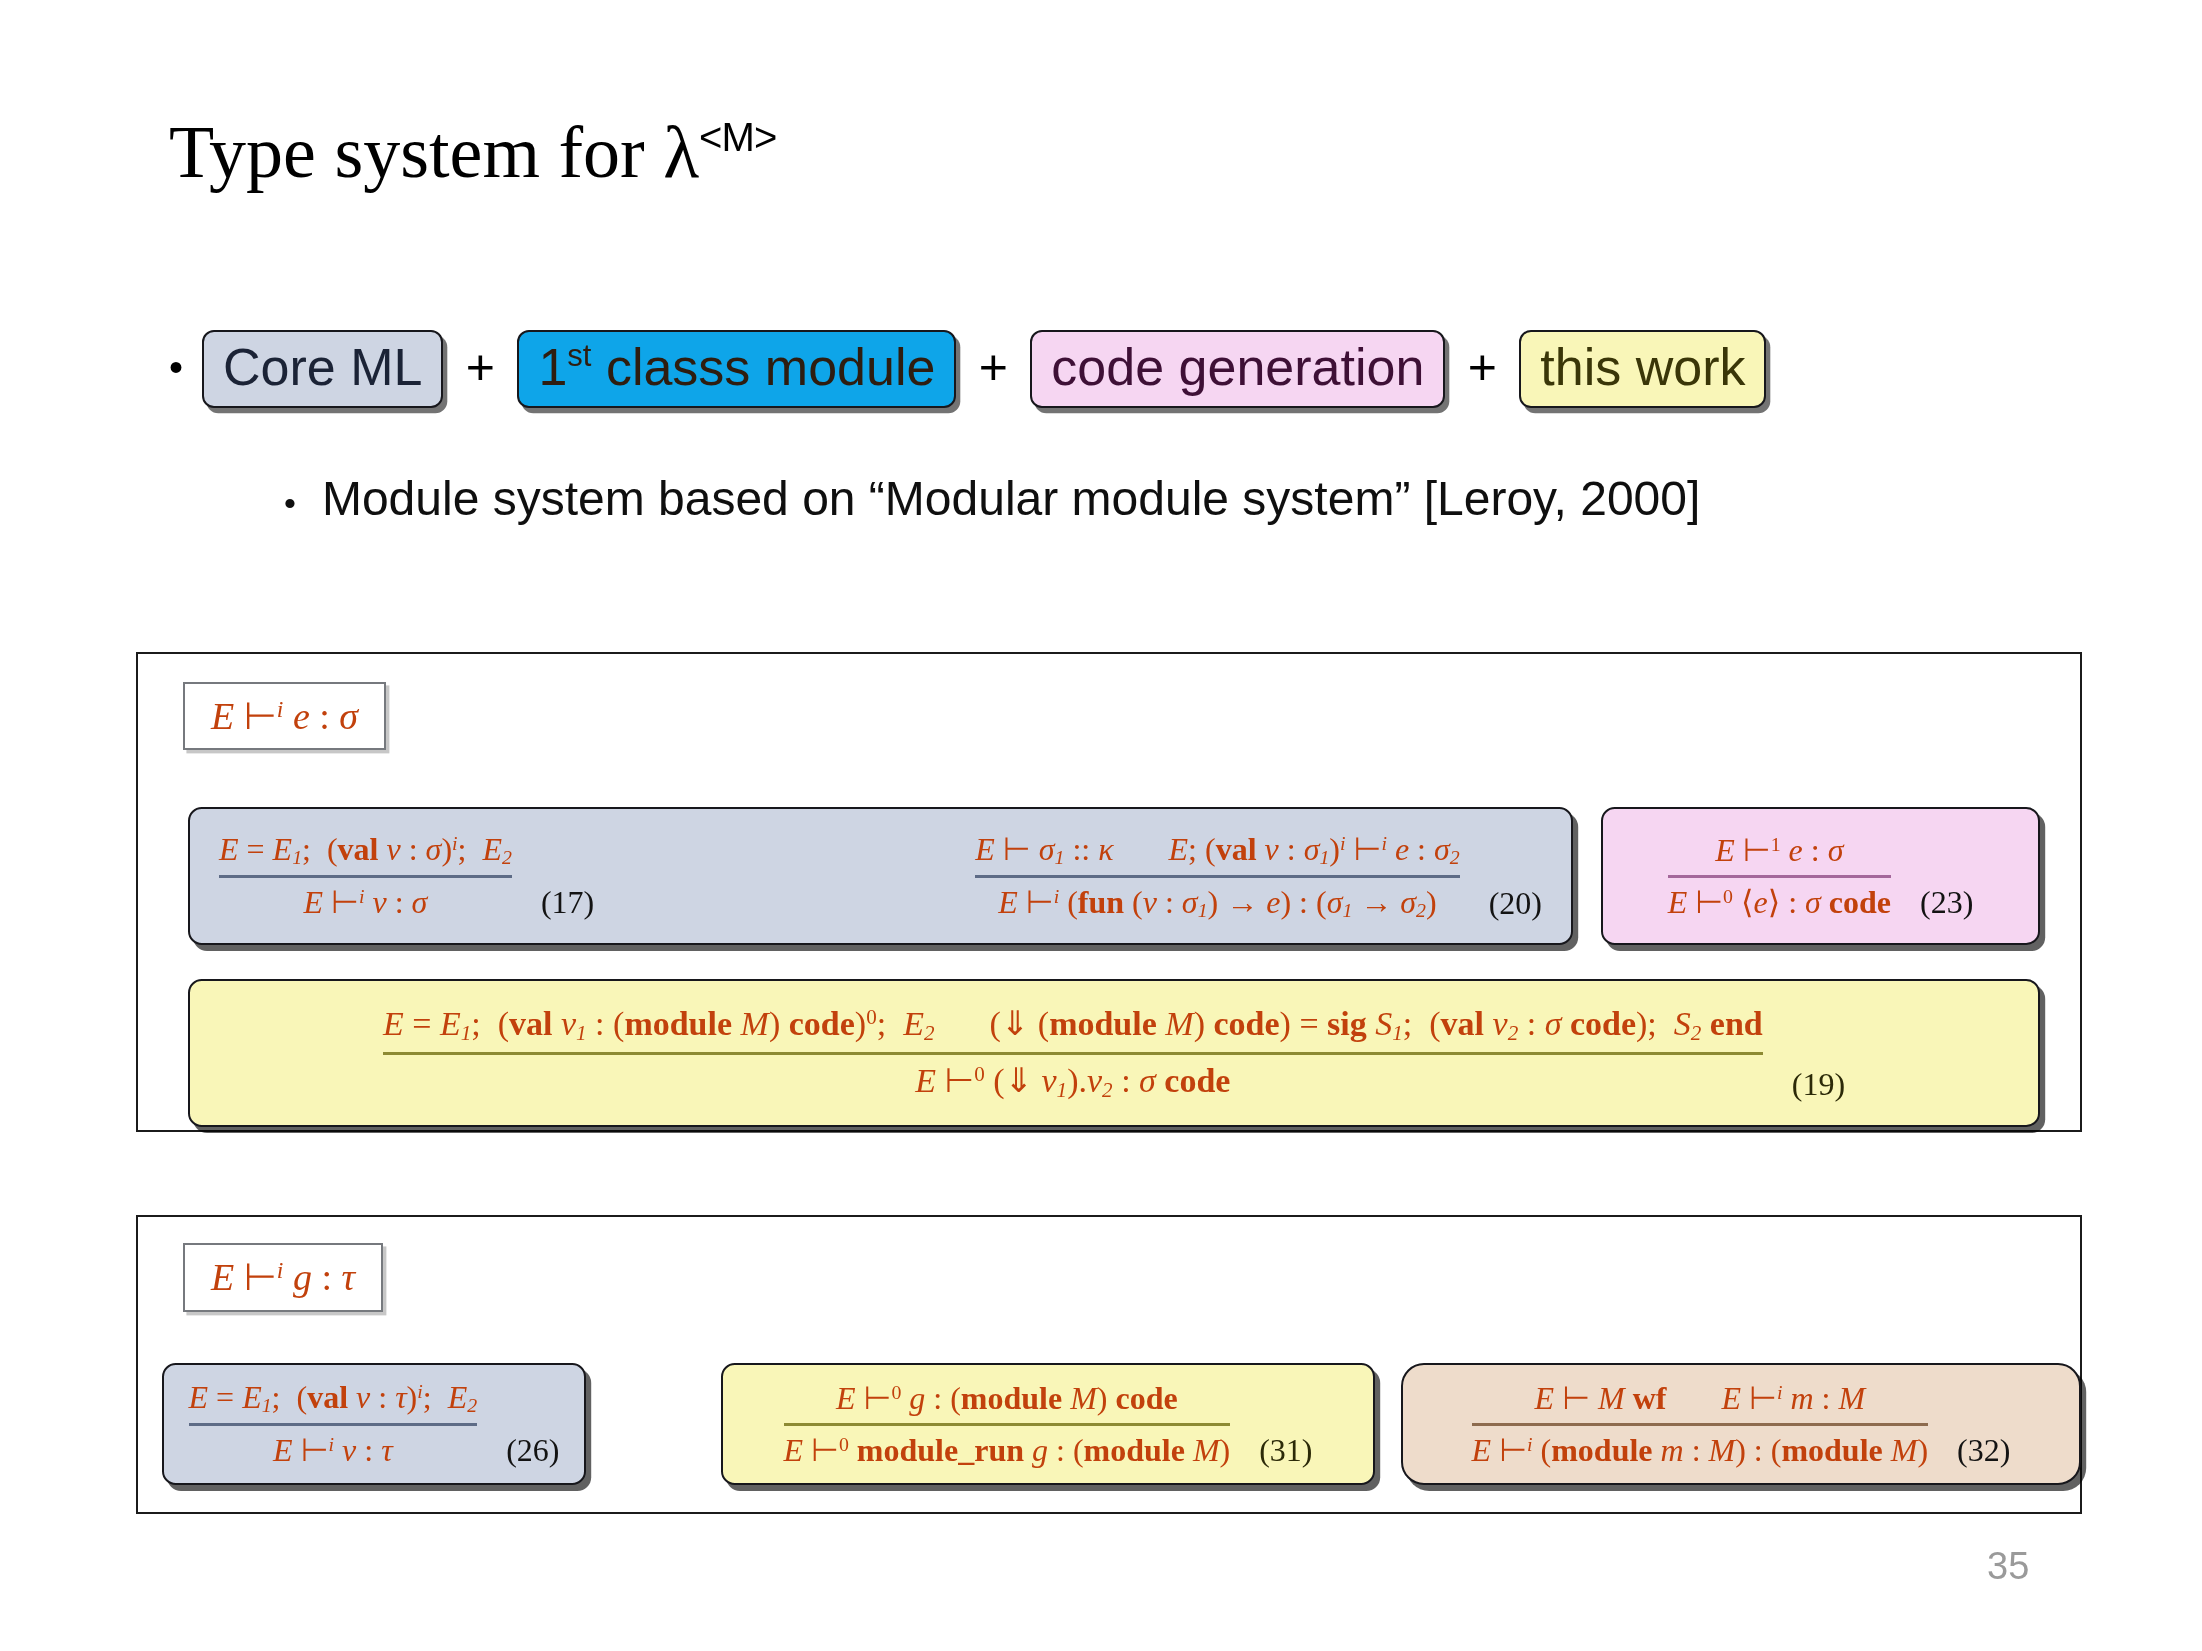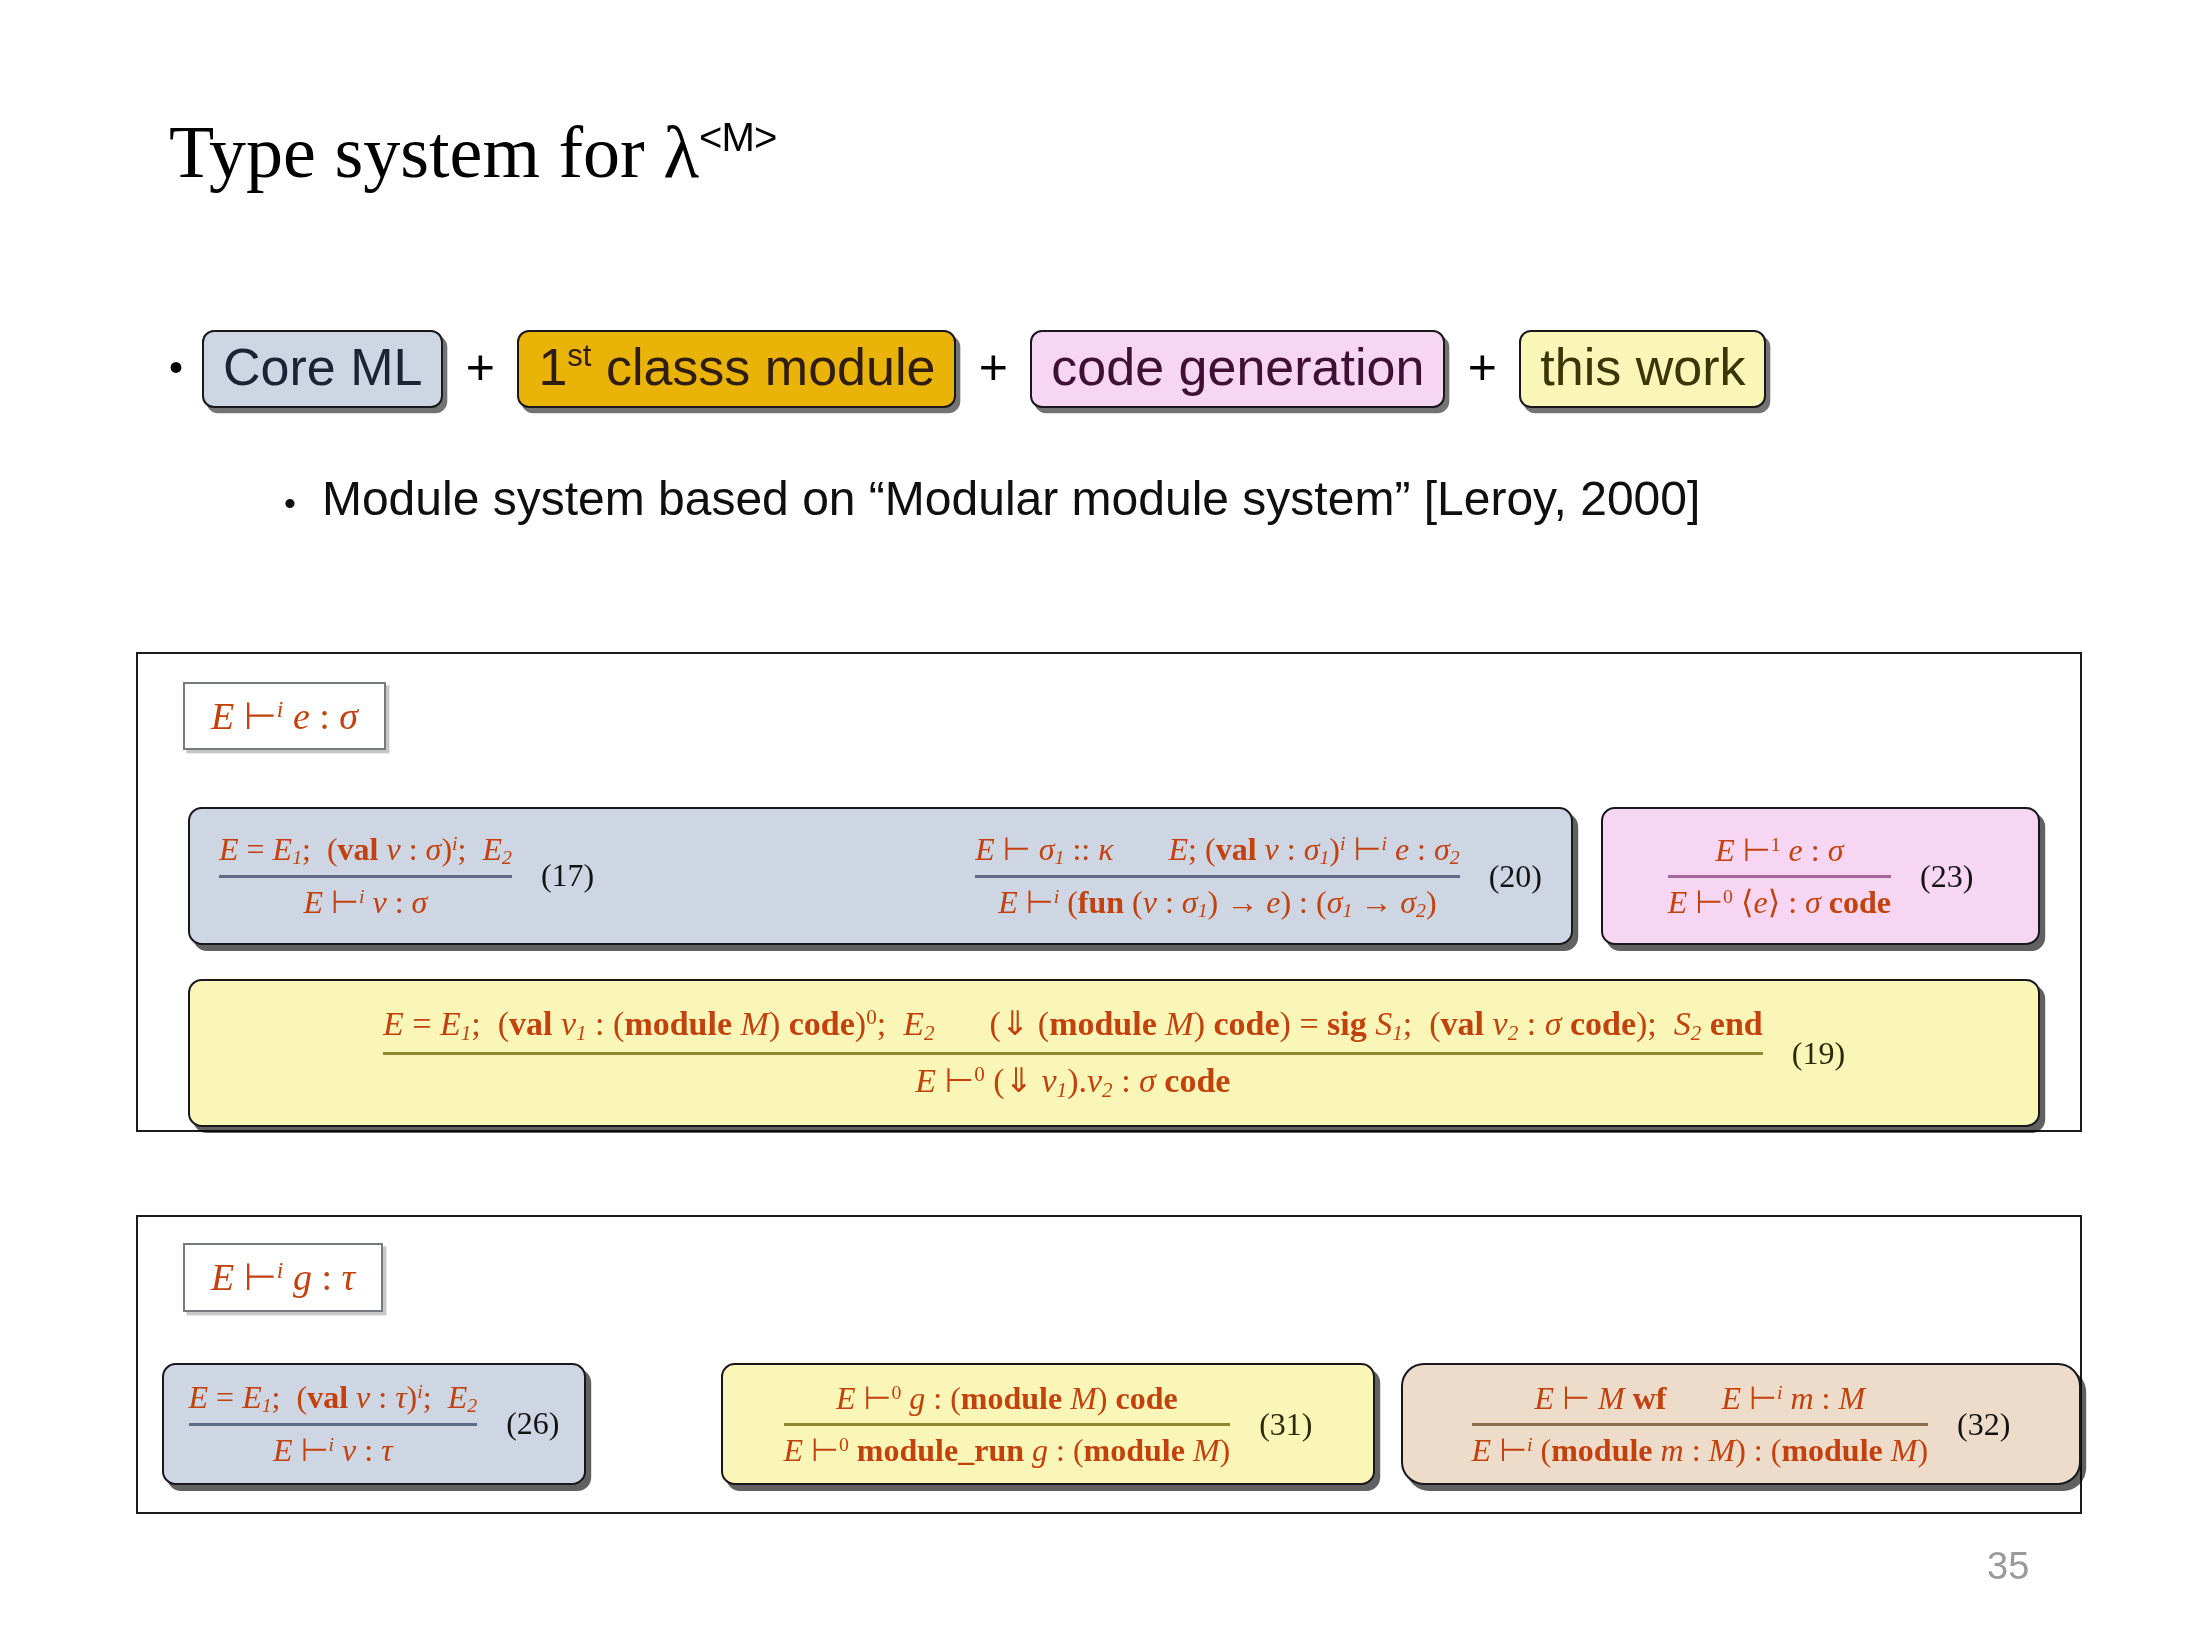--- a/index.html
+++ b/index.html
@@ -58,21 +58,21 @@
     line-height: 1.1;
     color: #141414;
     white-space: nowrap;
     box-shadow: 4.3px 5.2px 0 rgba(0,0,0,0.55);
   }
   .tagbox .sup-st {
     font-size: 31px;
     vertical-align: 19px;
   }
   .tag-blue   { background: #ced5e3; color: #1b2336; }
-  .tag-peach  { background: #eab308; color: #2e1d10; }
+  .tag-peach  { background: #0ea5e9; color: #2e1d10; }
   .tag-pink   { background: #f6d6f2; color: #3e1036; }
   .tag-yellow { background: #f9f6b8; color: #3a3608; }
   .plus {
     font-size: 50px;
     margin: 0 22.4px;
     color: #000;
     padding-bottom: 5.2px;
   }
 
   
@@ -168,21 +168,21 @@
     font-family: "Liberation Serif", serif;
     font-size: 32px;
     color: #131313;
     margin-left: 29px;
     white-space: nowrap;
   }
   .eqnum-y { color: #2c2a08; }
 
   .rule-unit {
     display: flex;
-    align-items: center;
+    align-items: flex-end;
   }
 
   
   #box-blue-expr  { left: 50px;  top: 153px; width: 1385px; height: 138px; padding: 0 29px; justify-content: space-between; }
   #box-pink-expr  { left: 1463px; top: 153px; width: 439px;  height: 138px; padding: 0 22.4px; justify-content: center; }
   #box-yellow-expr{ left: 50px;  top: 325px; width: 1852px; height: 148px; padding: 0 29px; justify-content: center; }
 
   
   #box-blue-struct   { left: 24px;  top: 146px; width: 424px;  height: 122px; padding: 0 22.4px; justify-content: center; }
   #box-yellow-struct { left: 583px; top: 146px; width: 654px;  height: 122px; padding: 0 20.6px; justify-content: center; }

